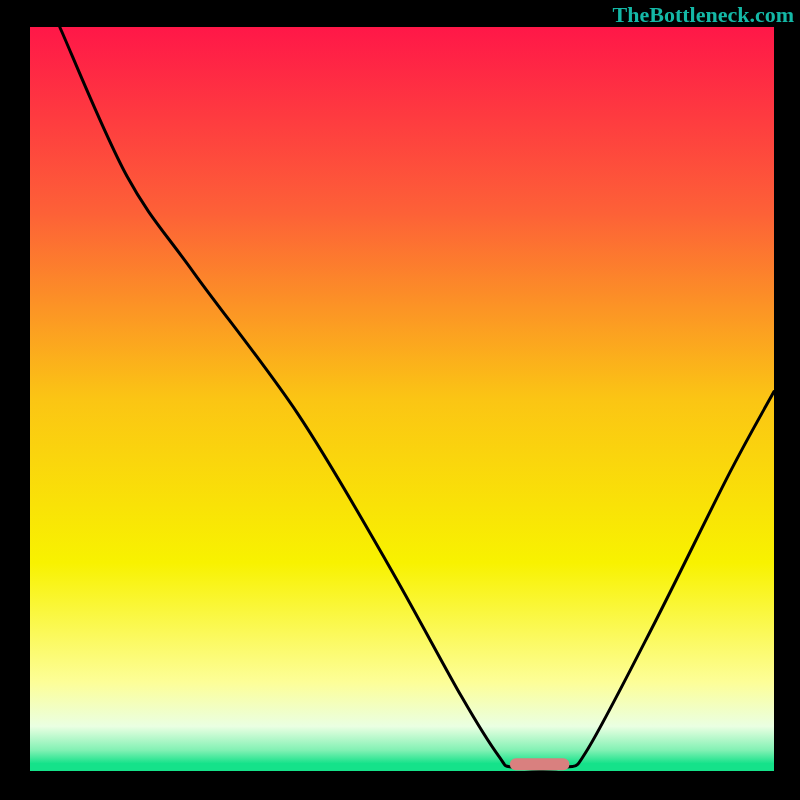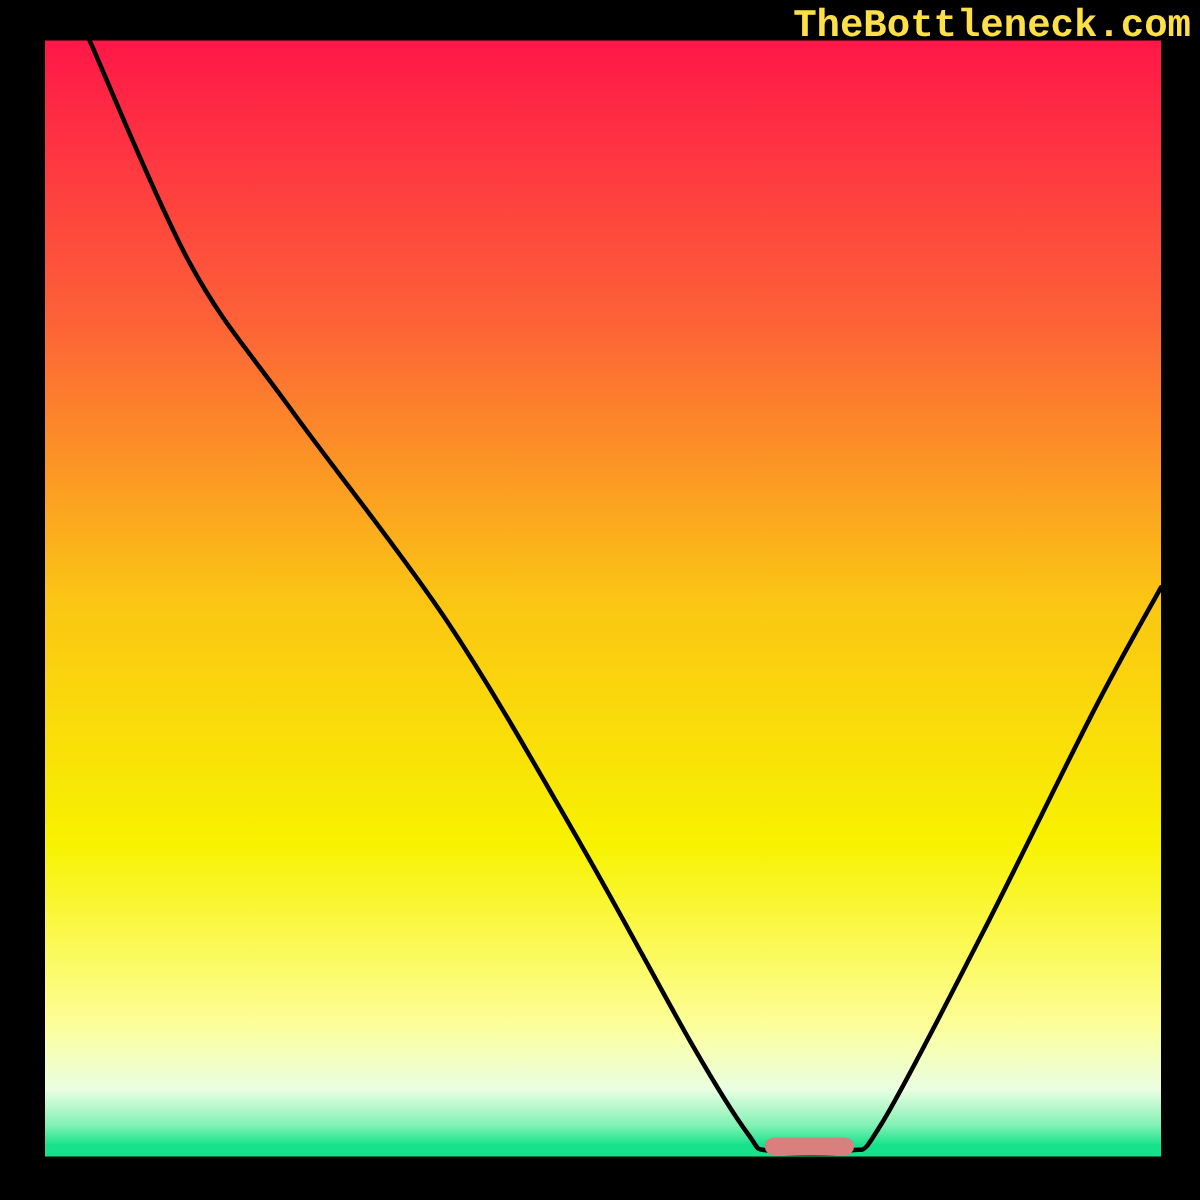--- a/index.html
+++ b/index.html
@@ -12,24 +12,24 @@
   }
   .container {
     position: relative;
     width: 800px;
     height: 800px;
   }
   .attribution {
     position: absolute;
     top: 2px;
     right: 6px;
-    font-family: Liberation Mono, monospace;
-    font-size: 26px;
+    font-family: Liberation Serif, serif;
+    font-size: 22px;
     font-weight: bold;
-    color: #fde047;
+    color: #14b8a6;
     z-index: 10;
   }
   svg {
     display: block;
   }
 </style>
 </head>
 <body>
 
 <div class="container">

